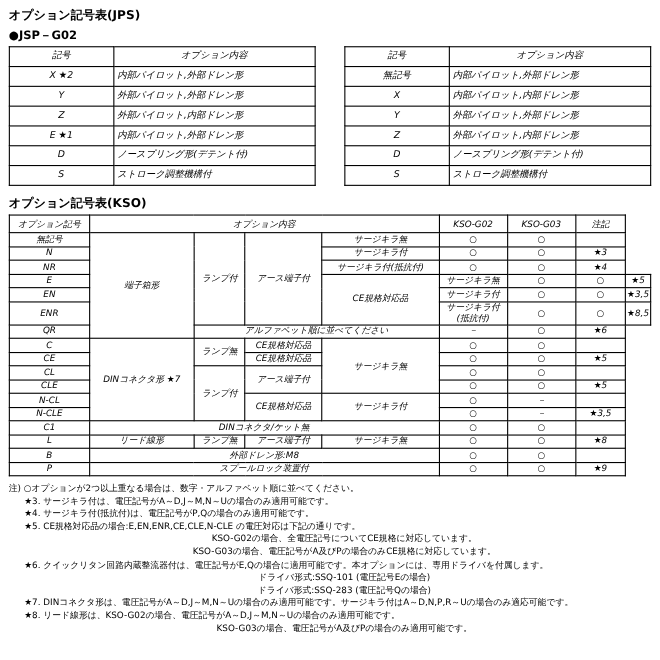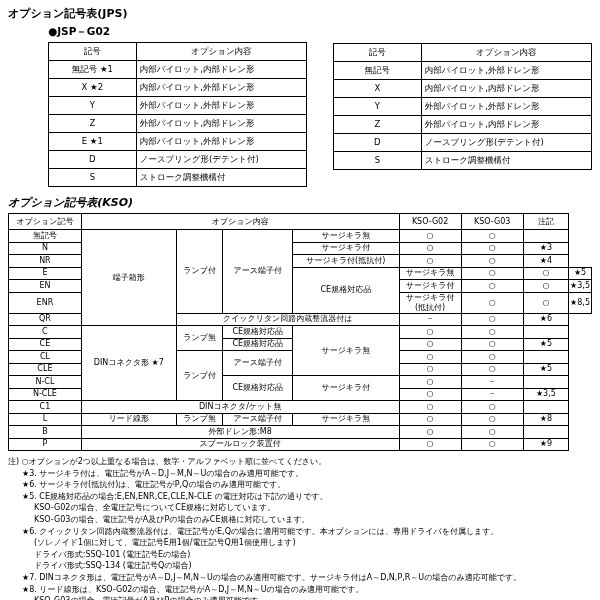--- a/index.html
+++ b/index.html
@@ -7,66 +7,62 @@
     width:600px;height:600px;
     background:#ffffff;
     font-family:"DejaVu Sans","Liberation Sans",sans-serif;
     color:#000;
     font-size:9px;
     overflow:hidden;
   }
   .page{position:relative;width:600px;height:600px;padding:6px 8px;box-sizing:border-box;}
   .sec-title{font-weight:bold;font-size:11px;margin:0 0 4px 0;}
   .sub-title{font-weight:bold;font-size:10.5px;margin:0 0 3px 0;}
-  .row-top{display:flex;gap:26px;align-items:center;margin-left:40px;}
+  .row-top{display:flex;gap:26px;align-items:flex-end;}
   .col-top{flex:1;}
-  table{border-collapse:collapse;width:100%;}
+  table{border-collapse:collapse;width:100%;font-style:italic;}
   td,th{
     border:1px solid #000;
     font-size:8.5px;
     text-align:center;
     padding:1px 2px;
     line-height:1.25;
     font-weight:normal;
   }
   th{font-weight:normal;}
   .t-jps td,.t-jps th{height:15px;}
   .t-jps .c1{width:34%;}
   .t-jps .c2{width:66%;}
   .ksotable td{height:11.5px;font-size:8px;padding:0 1px;}
   .ksotable th{height:13px;font-size:8px;}
   .ksotable .hdr{font-size:8px;}
   .left{text-align:left;padding-left:3px;}
   .notes{margin-top:5px;font-size:8px;line-height:1.45;}
   .notes .ln{white-space:pre;}
   .notes-ind1{padding-left:14px;}
-  .notes-ind2{padding-left:26px;}
+  .notes-ind2{padding-left:26px;text-align:center;}
   .kso-wrap{margin-top:8px;}
-  .title-kso{font-weight:bold;font-size:11px;margin:0 0 3px 0;font-style:italic;}
+  .title-kso{font-weight:bold;font-size:11px;margin:0 0 3px 0;}
 </style>
 </head>
 <body>
 
 <div class="page">
 
   <div class="sec-title">オプション記号表(JPS)</div>
 
   <div class="row-top">
     <div class="col-top">
       <div class="sub-title">●JSP－G02</div>
       <table class="t-jps">
         <tbody>
             <tr>
           <th class="c1">記号</th>
           <th class="c2">オプション内容</th>
         </tr>
-        <tr>
-              <td>無記号 ★1</td>
-              <td class="left">内部パイロット,内部ドレン形</td>
-            </tr>
         <tr>
               <td>X ★2</td>
               <td class="left">内部パイロット,外部ドレン形</td>
             </tr>
         <tr>
               <td>Y</td>
               <td class="left">外部パイロット,外部ドレン形</td>
             </tr>
         <tr>
               <td>Z</td>
@@ -177,21 +173,21 @@
       </tr>
       <tr>
         <td>ENR</td>
         <td>サージキラ付(抵抗付)</td>
         <td>○</td>
         <td>○</td>
         <td>★8,5</td>
       </tr>
       <tr>
         <td>QR</td>
-        <td colspan="3">クイックリタン回路内蔵整流器付は</td>
+        <td colspan="3">アルファベット順に並べてください</td>
         <td>－</td>
         <td>○</td>
         <td>★6</td>
       </tr>
 
       <tr>
         <td>C</td>
         <td rowspan="6">DINコネクタ形 ★7</td>
         <td rowspan="2">ランプ無</td>
         <td>CE規格対応品</td>
@@ -267,27 +263,26 @@
         <td>○</td>
         <td>★9</td>
       </tr>
     </tbody>
       </table>
   </div>
 
   <div class="notes">
     <div class="ln">注) ○オプションが2つ以上重なる場合は、数字・アルファベット順に並べてください。</div>
     <div class="ln notes-ind1">★3. サージキラ付は、電圧記号がA～D,J～M,N～Uの場合のみ適用可能です。</div>
-    <div class="ln notes-ind1">★6. サージキラ付(抵抗付)は、電圧記号がP,Qの場合のみ適用可能です。</div>
+    <div class="ln notes-ind1">★4. サージキラ付(抵抗付)は、電圧記号がP,Qの場合のみ適用可能です。</div>
     <div class="ln notes-ind1">★5. CE規格対応品の場合:E,EN,ENR,CE,CLE,N-CLE の電圧対応は下記の通りです。</div>
     <div class="ln notes-ind2">KSO-G02の場合、全電圧記号についてCE規格に対応しています。</div>
     <div class="ln notes-ind2">KSO-G03の場合、電圧記号がA及びPの場合のみCE規格に対応しています。</div>
     <div class="ln notes-ind1">★6. クイックリタン回路内蔵整流器付は、電圧記号がE,Qの場合に適用可能です。本オプションには、専用ドライバを付属します。</div>
-    <div class="ln notes-ind2">(ソレノイド1個に対して、電圧記号E用1個/電圧記号Q用1個使用します)</div>
     <div class="ln notes-ind2">ドライバ形式:SSQ-101 (電圧記号Eの場合)</div>
-    <div class="ln notes-ind2">ドライバ形式:SSQ-134 (電圧記号Qの場合)</div>
+    <div class="ln notes-ind2">ドライバ形式:SSQ-283 (電圧記号Qの場合)</div>
     <div class="ln notes-ind1">★7. DINコネクタ形は、電圧記号がA～D,J～M,N～Uの場合のみ適用可能です。サージキラ付はA～D,N,P,R～Uの場合のみ適応可能です。</div>
     <div class="ln notes-ind1">★8. リード線形は、KSO-G02の場合、電圧記号がA～D,J～M,N～Uの場合のみ適用可能です。</div>
     <div class="ln notes-ind2">KSO-G03の場合、電圧記号がA及びPの場合のみ適用可能です。</div>
 
   </div>
 
 </div>
 
 </body></html>

